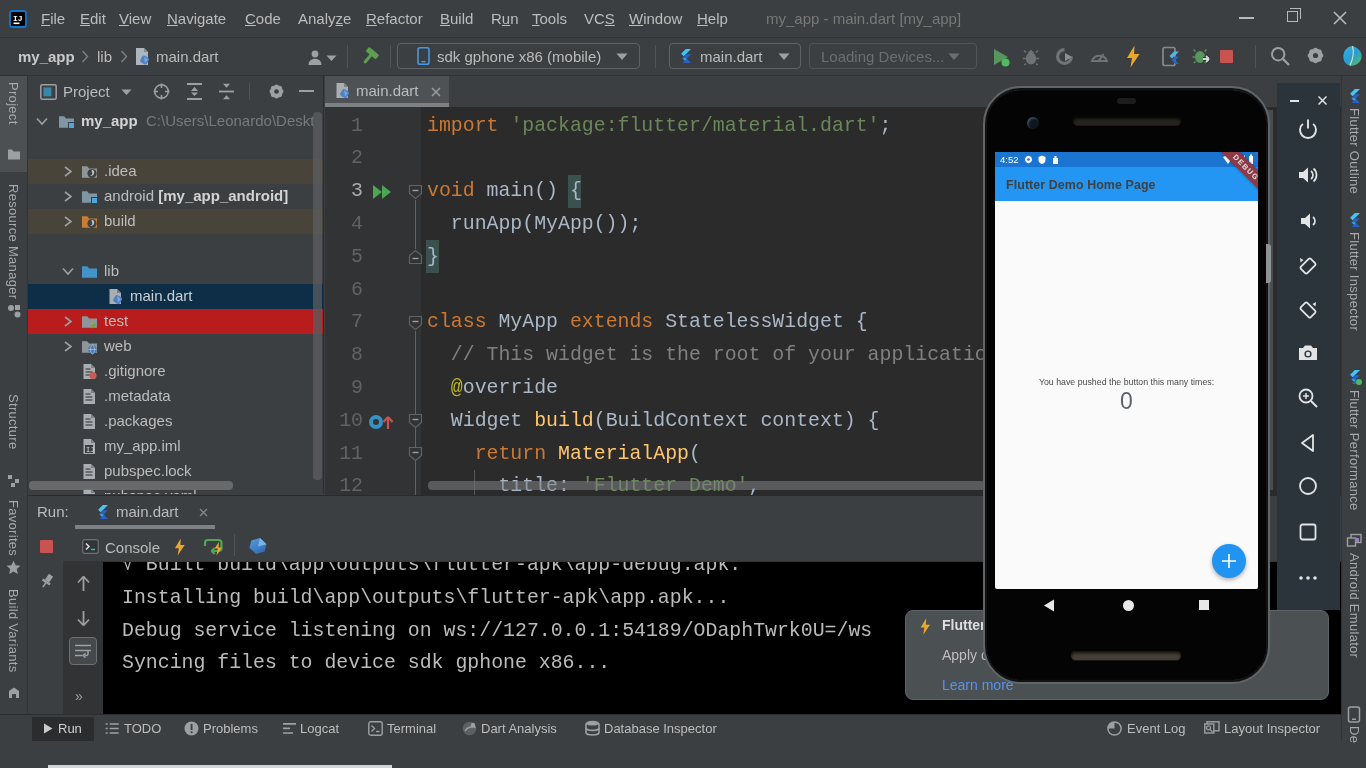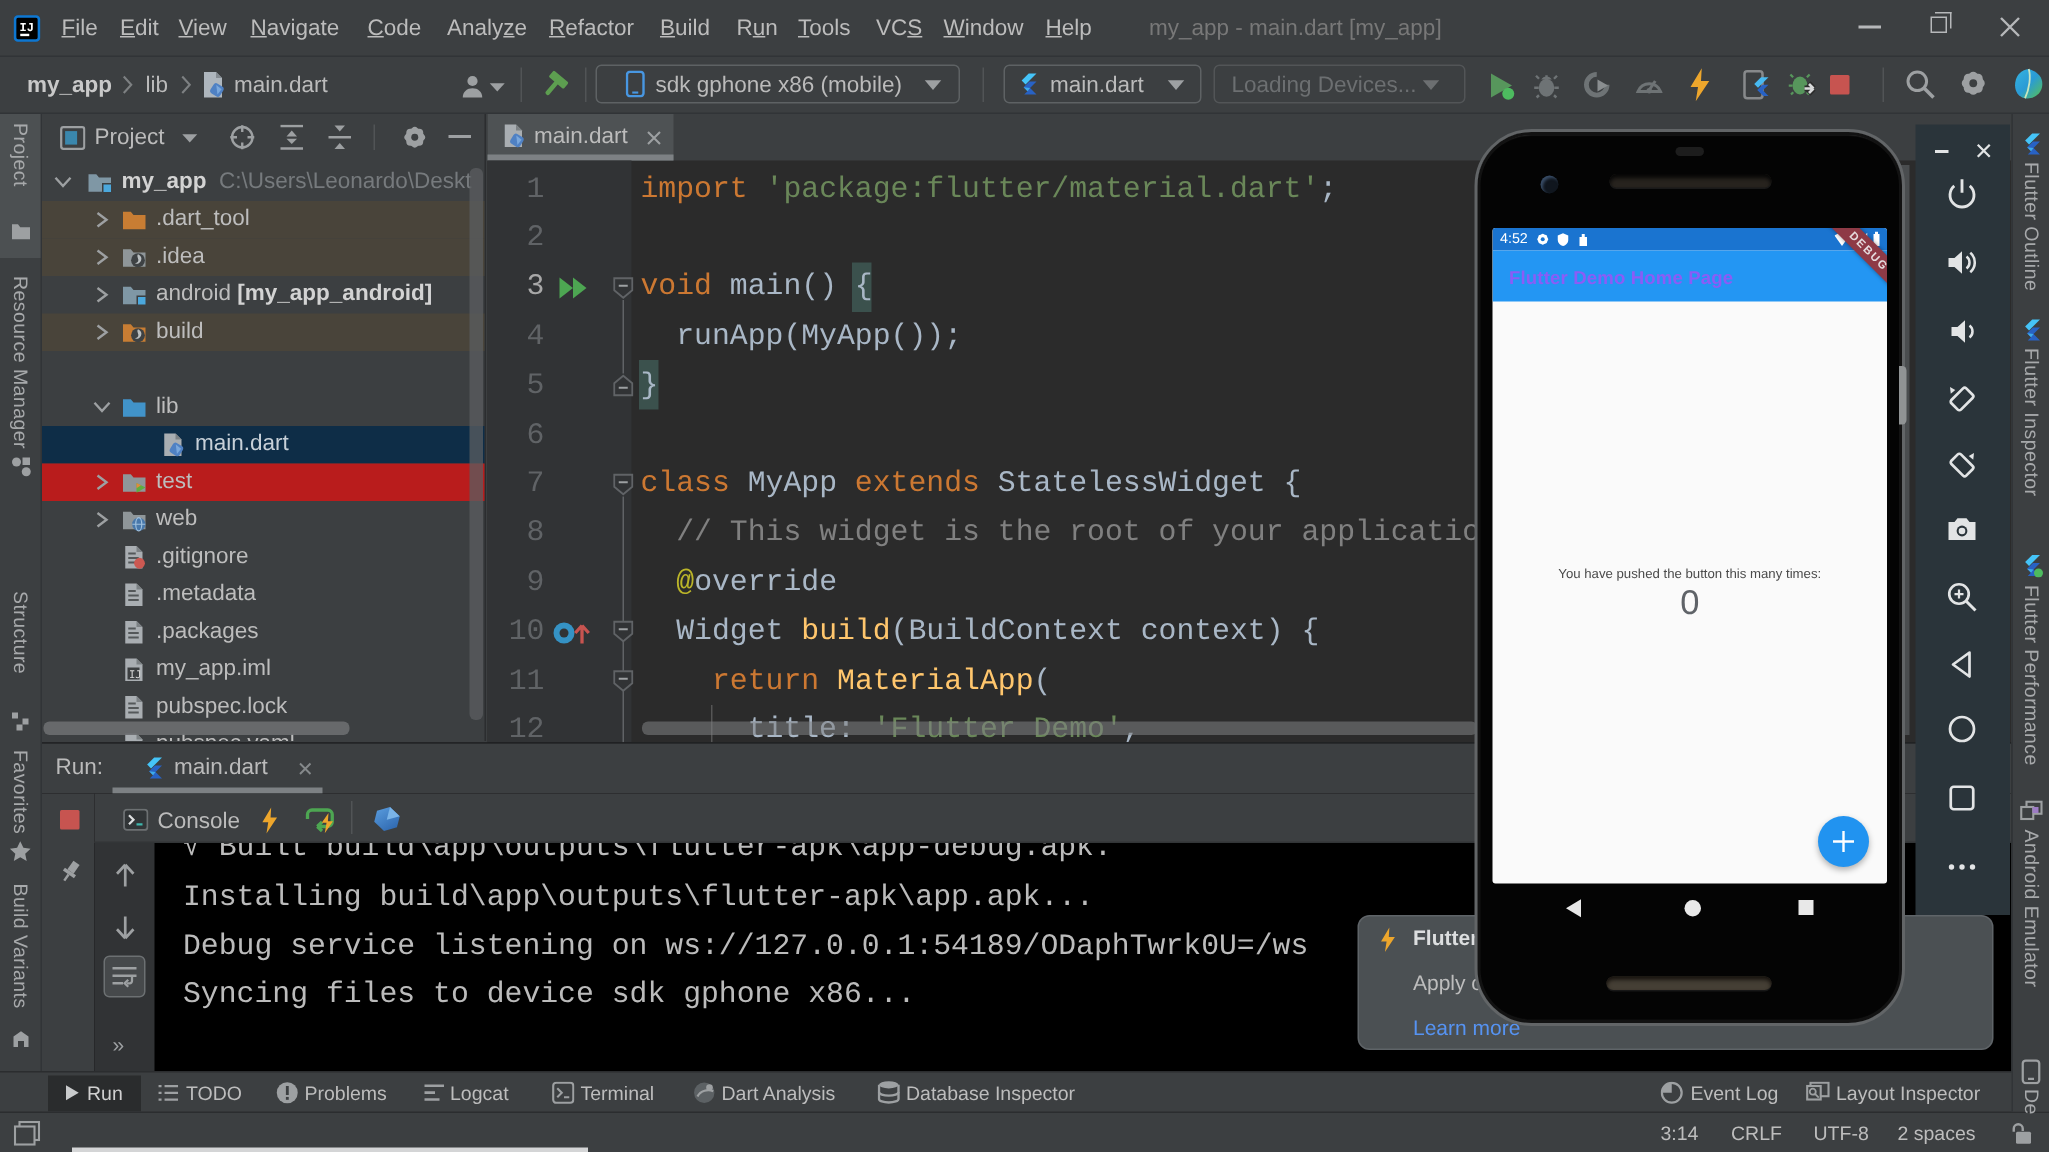--- a/index.html
+++ b/index.html
@@ -314,29 +314,20 @@
       <div class="abs trow" style="top:0px;">
         <svg class="abs" style="left:8px;top:8px;" width="12" height="9">
             <path d="M1 1.5 L6 7 L11 1.5" stroke="#9da0a2" stroke-width="1.6" fill="none"></path>
           </svg>
         <svg class="abs icn" style="left:30px;top:4px;">
             <use href="#fold-mod"></use>
           </svg>
         <span class="abs" style="left:53px;top:3px;font-weight:bold;color:#d3d3d3;">my_app</span>
         <span class="abs" style="left:118px;top:3px;color:#767a7d;white-space:nowrap;">C:\Users\Leonardo\Deskt</span>
       </div>
-      <div class="abs trow tint-b" style="top:25px;">
-        <svg class="abs chev" style="left:35px;top:7px;">
-            <use href="#chevr"></use>
-          </svg>
-        <svg class="abs icn" style="left:53px;top:4px;">
-            <use href="#fold-or"></use>
-          </svg>
-        <span class="abs" style="left:76px;top:3px;">.dart_tool</span>
-      </div>
       <div class="abs trow tint-b" style="top:50px;">
         <svg class="abs chev" style="left:35px;top:7px;">
             <use href="#chevr"></use>
           </svg>
         <svg class="abs icn" style="left:53px;top:4px;">
             <use href="#fold-gear"></use>
           </svg>
         <span class="abs" style="left:76px;top:3px;">.idea</span>
       </div>
       <div class="abs trow" style="top:75px;">
@@ -638,34 +629,20 @@
         <path d="M7.5 7.5 L7.5 1 A6.6 6.6 0 0 0 1 7.5 Z" fill="#9da0a2"></path>
       </svg>
     <span class="abs" style="left:1127px;top:6px;">Event Log</span>
     <svg class="abs" style="left:1204px;top:6px;" width="16" height="15" viewBox="0 0 16 15">
         <rect x="3" y="0.8" width="12" height="9" fill="none" stroke="#9da0a2" stroke-width="1.4"></rect>
         <rect x="0.8" y="3" width="9" height="9" fill="#3c3f41" stroke="#9da0a2" stroke-width="1.4"></rect>
         <circle cx="4.5" cy="6.8" r="2" fill="none" stroke="#9da0a2" stroke-width="1.2"></circle>
         <path d="M6 8.3 L8.5 10.8" stroke="#9da0a2" stroke-width="1.2"></path>
       </svg>
     <span class="abs" style="left:1224px;top:6px;">Layout Inspector</span>
-  </div>
-  <div class="abs" id="statusbar" style="left:0;top:741px;width:1366px;height:27px;background:#3c3f41;border-top:1px solid #2b2d2f;font-size:13px;color:#bdbdbd;">
-    <svg class="abs" style="left:9px;top:5px;" width="18" height="17" viewBox="0 0 18 17">
-        <rect x="4" y="1" width="13" height="12" fill="none" stroke="#9da0a2" stroke-width="1.4"></rect>
-        <rect x="1" y="4" width="13" height="12" fill="#3c3f41" stroke="#9da0a2" stroke-width="1.4"></rect>
-      </svg>
-    <span class="abs" style="left:1107px;top:6px;">3:14</span>
-    <span class="abs" style="left:1154px;top:6px;">CRLF</span>
-    <span class="abs" style="left:1209px;top:6px;">UTF-8</span>
-    <span class="abs" style="left:1265px;top:6px;">2 spaces</span>
-    <svg class="abs" style="left:1340px;top:6px;" width="15" height="15" viewBox="0 0 15 15">
-        <rect x="4" y="6.5" width="10" height="8" rx="1" fill="#9da0a2"></rect>
-        <path d="M2.5 6.5 V4.5 a3 3 0 0 1 6 0 V6" fill="none" stroke="#9da0a2" stroke-width="1.6"></path>
-      </svg>
   </div>
 
   <div class="abs" id="balloon" style="left:905px;top:610px;width:424px;height:90px;background:#4b5053;border:1px solid #5f6468;border-radius:8px;">
     <svg class="abs" style="left:13px;top:7px;" width="13" height="17" viewBox="0 0 15 23">
         <path d="M8.5 0.5 L1 13 L6 13 L4.5 22.5 L13.5 9 L8 9 Z" fill="#eda62c"></path>
       </svg>
     <span class="abs" style="left:36px;top:6px;font-size:14px;font-weight:bold;color:#dcdedf;">Flutter Hot Reload</span>
     <span class="abs" style="left:36px;top:36px;font-size:14px;color:#bdbdbd;">Apply changes and hot reload the app</span>
     <span class="abs" style="left:36px;top:66px;font-size:14px;color:#5693f2;">Learn more</span>
   </div>
@@ -700,21 +677,21 @@
           <path d="M5 9 L0 2 A8.5 8.5 0 0 1 10 2 Z" fill="#fff"></path>
         </svg>
       <svg class="abs" style="left:241px;top:3px;" width="9" height="9">
           <path d="M9 0 V9 H0 Z" fill="#fff"></path>
         </svg>
       <svg class="abs" style="left:253px;top:2px;" width="6" height="10">
           <path d="M1 2 h4 v8 h-4 z M2 0.5 h2 v1.5 h-2 z" fill="#fff"></path>
         </svg>
 
       <div class="abs" style="left:0;top:15px;width:263px;height:34px;background:#2396f3;"></div>
-      <span class="abs" style="left:11px;top:26px;font-size:12.4px;font-weight:bold;color:#8b5cf6;letter-spacing:0.1px;">Flutter Demo Home Page</span>
+      <span class="abs" style="left:11px;top:26px;font-size:12.4px;font-weight:bold;color:#404040;letter-spacing:0.1px;">Flutter Demo Home Page</span>
 
       <div class="abs" style="left:214px;top:9px;width:74px;height:13px;background:#8e3a46;transform:rotate(45deg);box-shadow:0 0 3px rgba(0,0,0,0.4);text-align:center;font-size:7.5px;font-weight:bold;color:#e5dcde;letter-spacing:1.2px;line-height:13px;">DEBUG</div>
 
       <div class="abs" style="left:0;top:225px;width:263px;text-align:center;font-size:8.8px;color:#4a4a4a;">You have pushed the button this many times:</div>
       <div class="abs" style="left:0;top:236px;width:263px;text-align:center;font-size:23px;color:#5f6368;">0</div>
 
       <div class="abs" style="left:217px;top:392px;width:34px;height:34px;border-radius:50%;background:#2193f0;box-shadow:0 2px 4px rgba(0,0,0,0.3);"></div>
       <svg class="abs" style="left:226px;top:401px;" width="16" height="16">
           <path d="M8 1 V15 M1 8 H15" stroke="#fff" stroke-width="1.6"></path>
         </svg>

